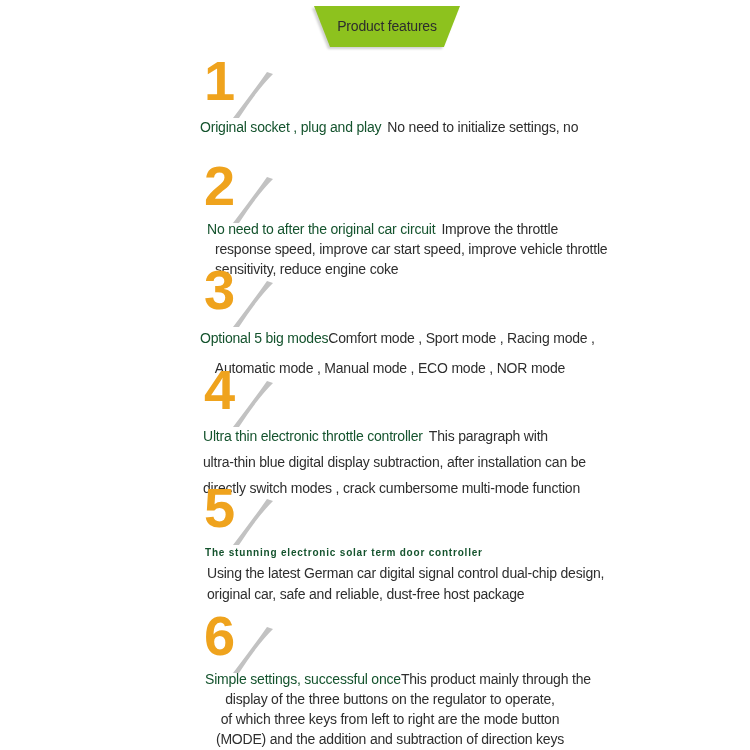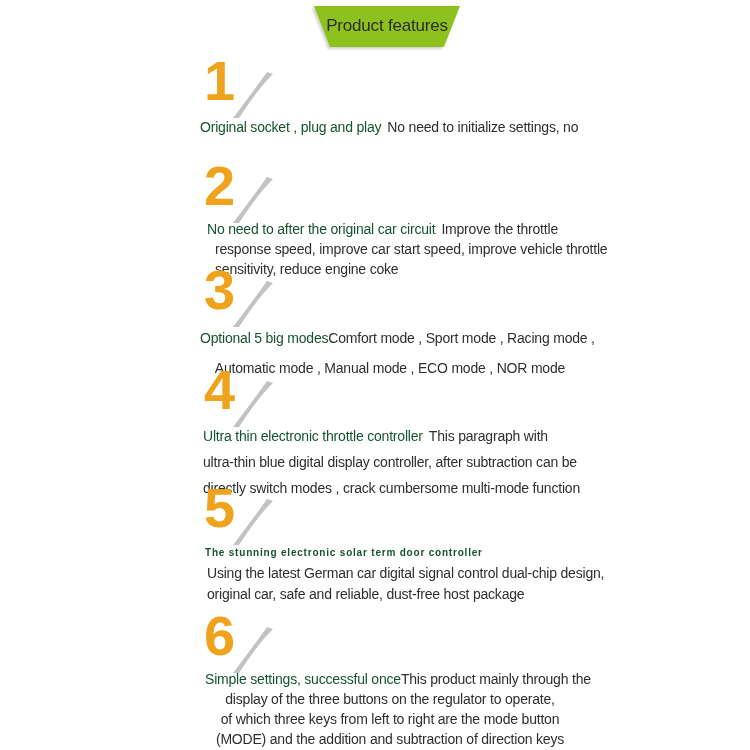--- a/index.html
+++ b/index.html
@@ -27,21 +27,21 @@
     width: 146px;
     height: 41px;
     background: #8dc21e;
     clip-path: polygon(0% 0%, 100% 0%, 89% 100%, 11% 100%);
     display: flex;
     align-items: center;
     justify-content: center;
   }
   .badge-label {
     color: #2d2d2d;
-    font-size: 17px;
+    font-size: 14px;
     letter-spacing: -0.2px;
     padding-bottom: 2px;
   }
 
   
   .features {
     position: absolute;
     left: 190px;
     top: 55px;
     width: 400px;
@@ -166,21 +166,21 @@
     <div class="feature f4">
       <div class="num-wrap">
         <span class="num">4</span>
         <svg class="swoosh" width="44" height="48" viewBox="0 0 44 48">
           <path d="M42 2 Q 26 18 8 46 L 2 46 Q 22 20 36 0 Z" fill="#c2c2c2"></path>
         </svg>
       </div>
       <div class="line head-line">
         <span class="heading">Ultra thin electronic throttle controller</span><span class="inline">This paragraph with</span>
       </div>
-      <div class="line cont">ultra-thin blue digital display controller, after subtraction can be</div>
+      <div class="line cont">ultra-thin blue digital display subtraction, after installation can be</div>
       <div class="line cont">directly switch modes , crack cumbersome multi-mode function</div>
     </div>
 
     <div class="feature f5">
       <div class="num-wrap">
         <span class="num">5</span>
         <svg class="swoosh" width="44" height="48" viewBox="0 0 44 48">
           <path d="M42 2 Q 26 18 8 46 L 2 46 Q 22 20 36 0 Z" fill="#c2c2c2"></path>
         </svg>
       </div>

